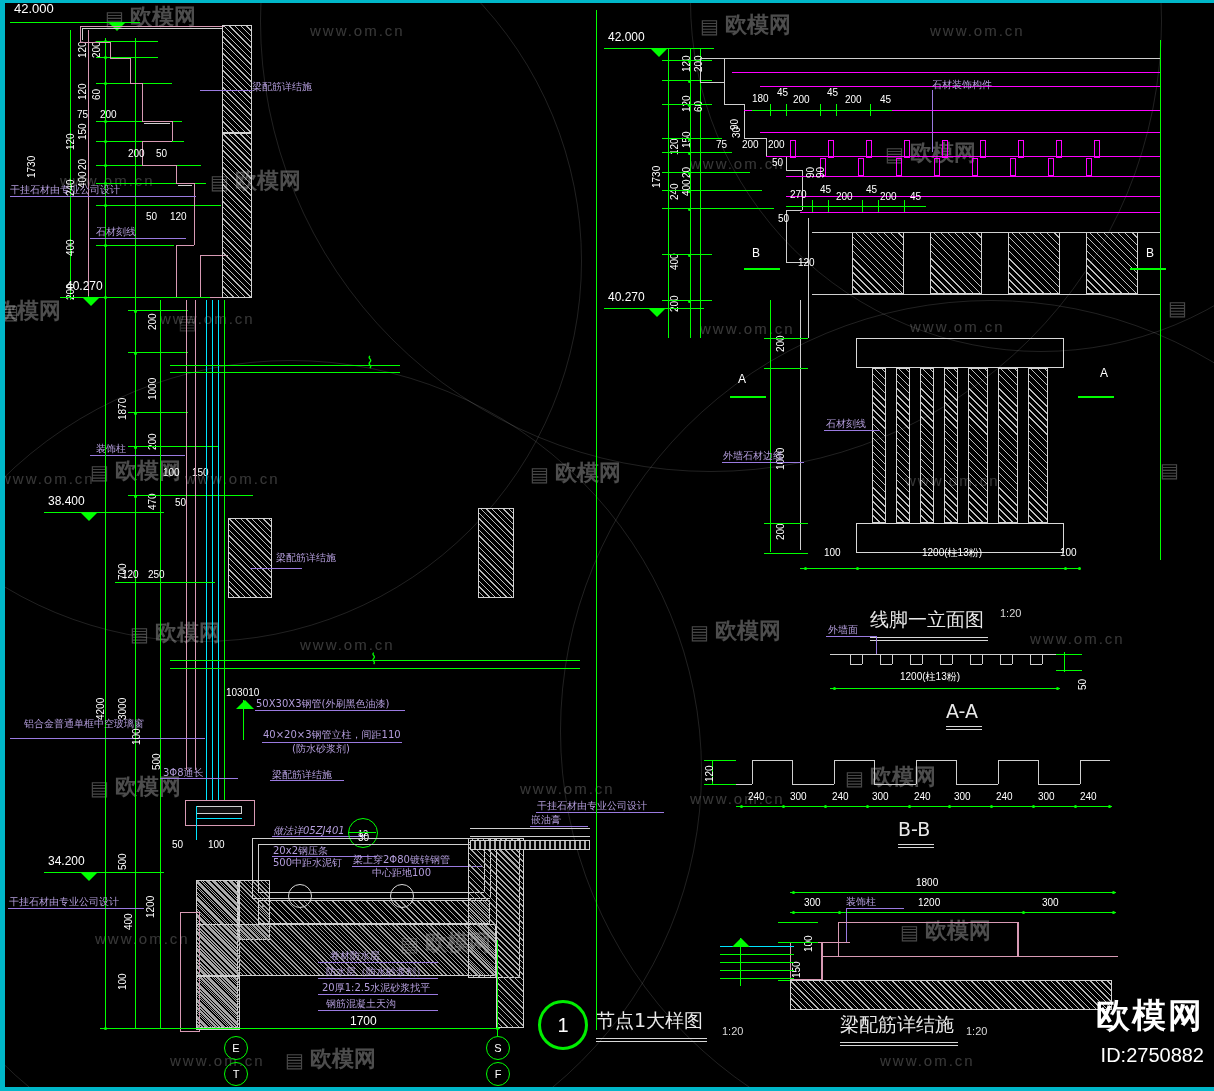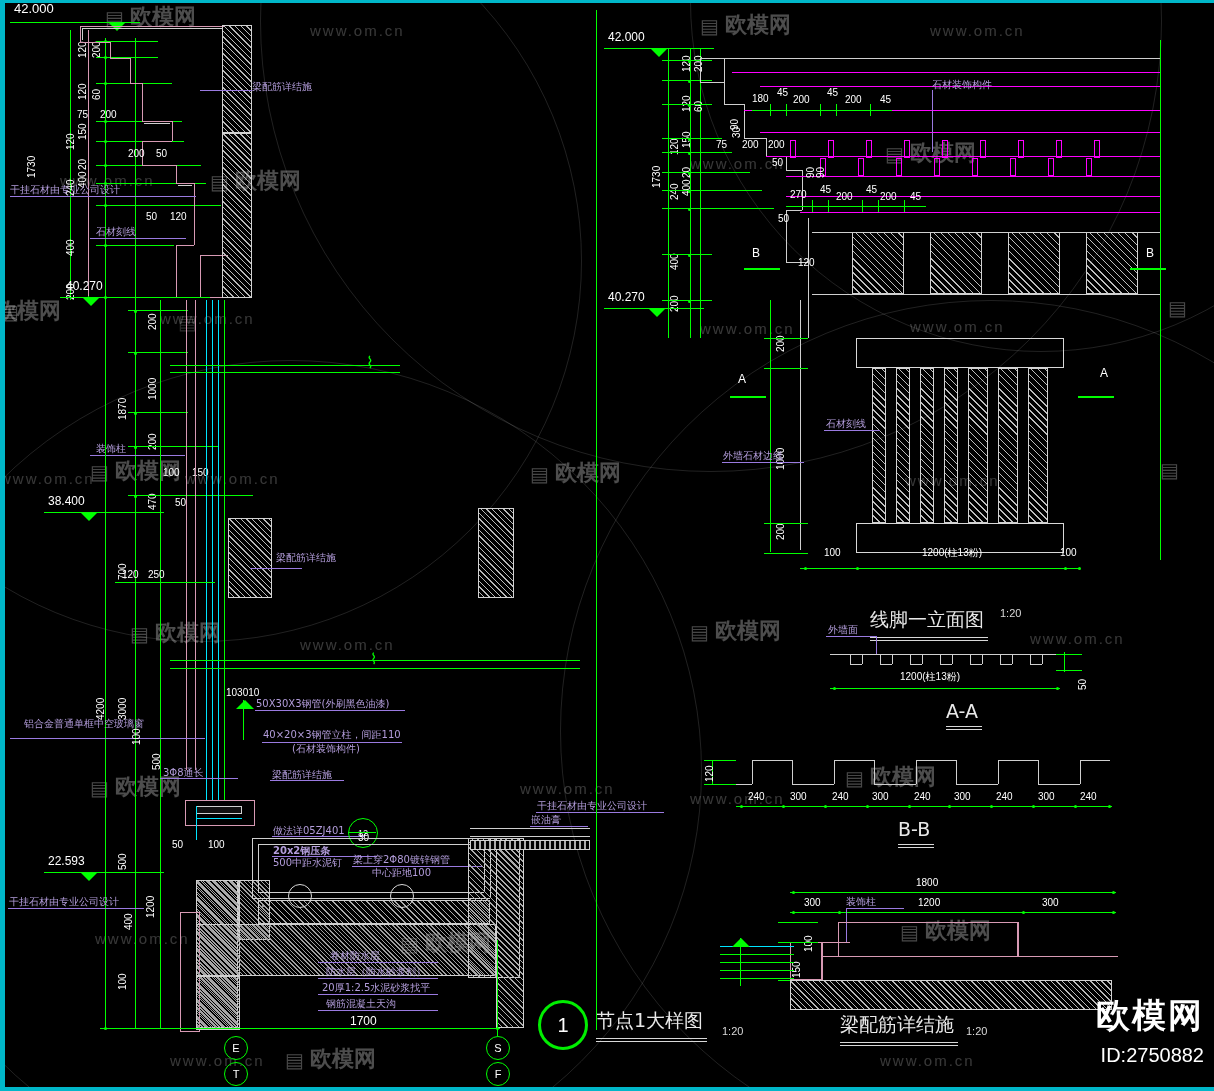--- a/index.html
+++ b/index.html
@@ -290,54 +290,54 @@
 
     <div class="txt" style="left:226px;top:688px;">103010</div>
 
     <div class="ln hln vio" style="left:255px;top:710px;width:150px;"></div>
     <div class="tv txt" style="left:256px;top:699px;">50X30X3钢管(外刷黑色油漆)</div>
     <div class="ln vln" style="left:243px;top:700px;height:40px;"></div>
     <div class="trg" style="left:236px;top:700px;transform:rotate(180deg);"></div>
 
     <div class="ln hln vio" style="left:262px;top:742px;width:140px;"></div>
     <div class="tv txt" style="left:263px;top:730px;">40×20×3钢管立柱，间距110</div>
-    <div class="tv txt" style="left:292px;top:744px;">(石材装饰构件)</div>
+    <div class="tv txt" style="left:292px;top:744px;">(防水砂浆剂)</div>
 
     <div class="ln hln vio" style="left:270px;top:780px;width:74px;"></div>
     <div class="tv txt" style="left:272px;top:770px;">梁配筋详结施</div>
 
     <div class="txt vert" style="left:132px;top:745px;">100</div>
     <div class="txt vert" style="left:152px;top:770px;">500</div>
 
     <div class="outlp" style="left:185px;top:800px;width:70px;height:26px;"></div>
     <div class="solidblk" style="left:196px;top:806px;width:46px;height:8px;"></div>
     <div class="ln hln cyn" style="left:196px;top:818px;width:46px;"></div>
     <div class="ln vln cyn" style="left:196px;top:806px;height:34px;"></div>
 
     <div class="ln hln vio" style="left:272px;top:836px;width:92px;"></div>
-    <div class="tv txt" style="left:273px;top:826px;">做法详05ZJ401</div>
+    <div class="tv txt" style="left:273px;top:826px;font-style:italic;">做法详05ZJ401</div>
     <div class="circ" style="left:348px;top:818px;width:28px;height:28px;border-radius:50%;flex-direction:column;">
       <span style="font-size:9px;">12</span>
     </div>
     <div class="ln hln" style="left:348px;top:832px;width:28px;"></div>
     <div class="txt" style="left:358px;top:833px;color:#fff;">30</div>
 
     <div class="ln hln vio" style="left:272px;top:856px;width:105px;"></div>
-    <div class="tv txt" style="left:273px;top:846px;font-weight:bold;">20x2钢压条</div>
+    <div class="tv txt" style="left:273px;top:846px;">20x2钢压条</div>
     <div class="tv txt" style="left:273px;top:858px;">500中距水泥钉</div>
 
     <div class="ln hln vio" style="left:352px;top:866px;width:130px;"></div>
     <div class="tv txt" style="left:353px;top:855px;">梁上穿2Φ80镀锌钢管</div>
     <div class="tv txt" style="left:372px;top:868px;">中心距地100</div>
 
     <div class="txt" style="left:172px;top:840px;">50</div>
     <div class="txt" style="left:208px;top:840px;">100</div>
     <div class="txt vert" style="left:118px;top:870px;">500</div>
 
-    <div class="txt" style="left:48px;top:856px;font-size:12px;">22.593</div>
+    <div class="txt" style="left:48px;top:856px;font-size:12px;">34.200</div>
     <div class="ln hln" style="left:44px;top:872px;width:120px;"></div>
     <div class="trg" style="left:80px;top:872px;"></div>
 
     <div class="ln hln vio" style="left:8px;top:908px;width:136px;"></div>
     <div class="tv txt" style="left:9px;top:897px;">干挂石材由专业公司设计</div>
 
     <div class="txt vert" style="left:124px;top:930px;">400</div>
     <div class="txt vert" style="left:146px;top:918px;">1200</div>
     <div class="txt vert" style="left:118px;top:990px;">100</div>
 

